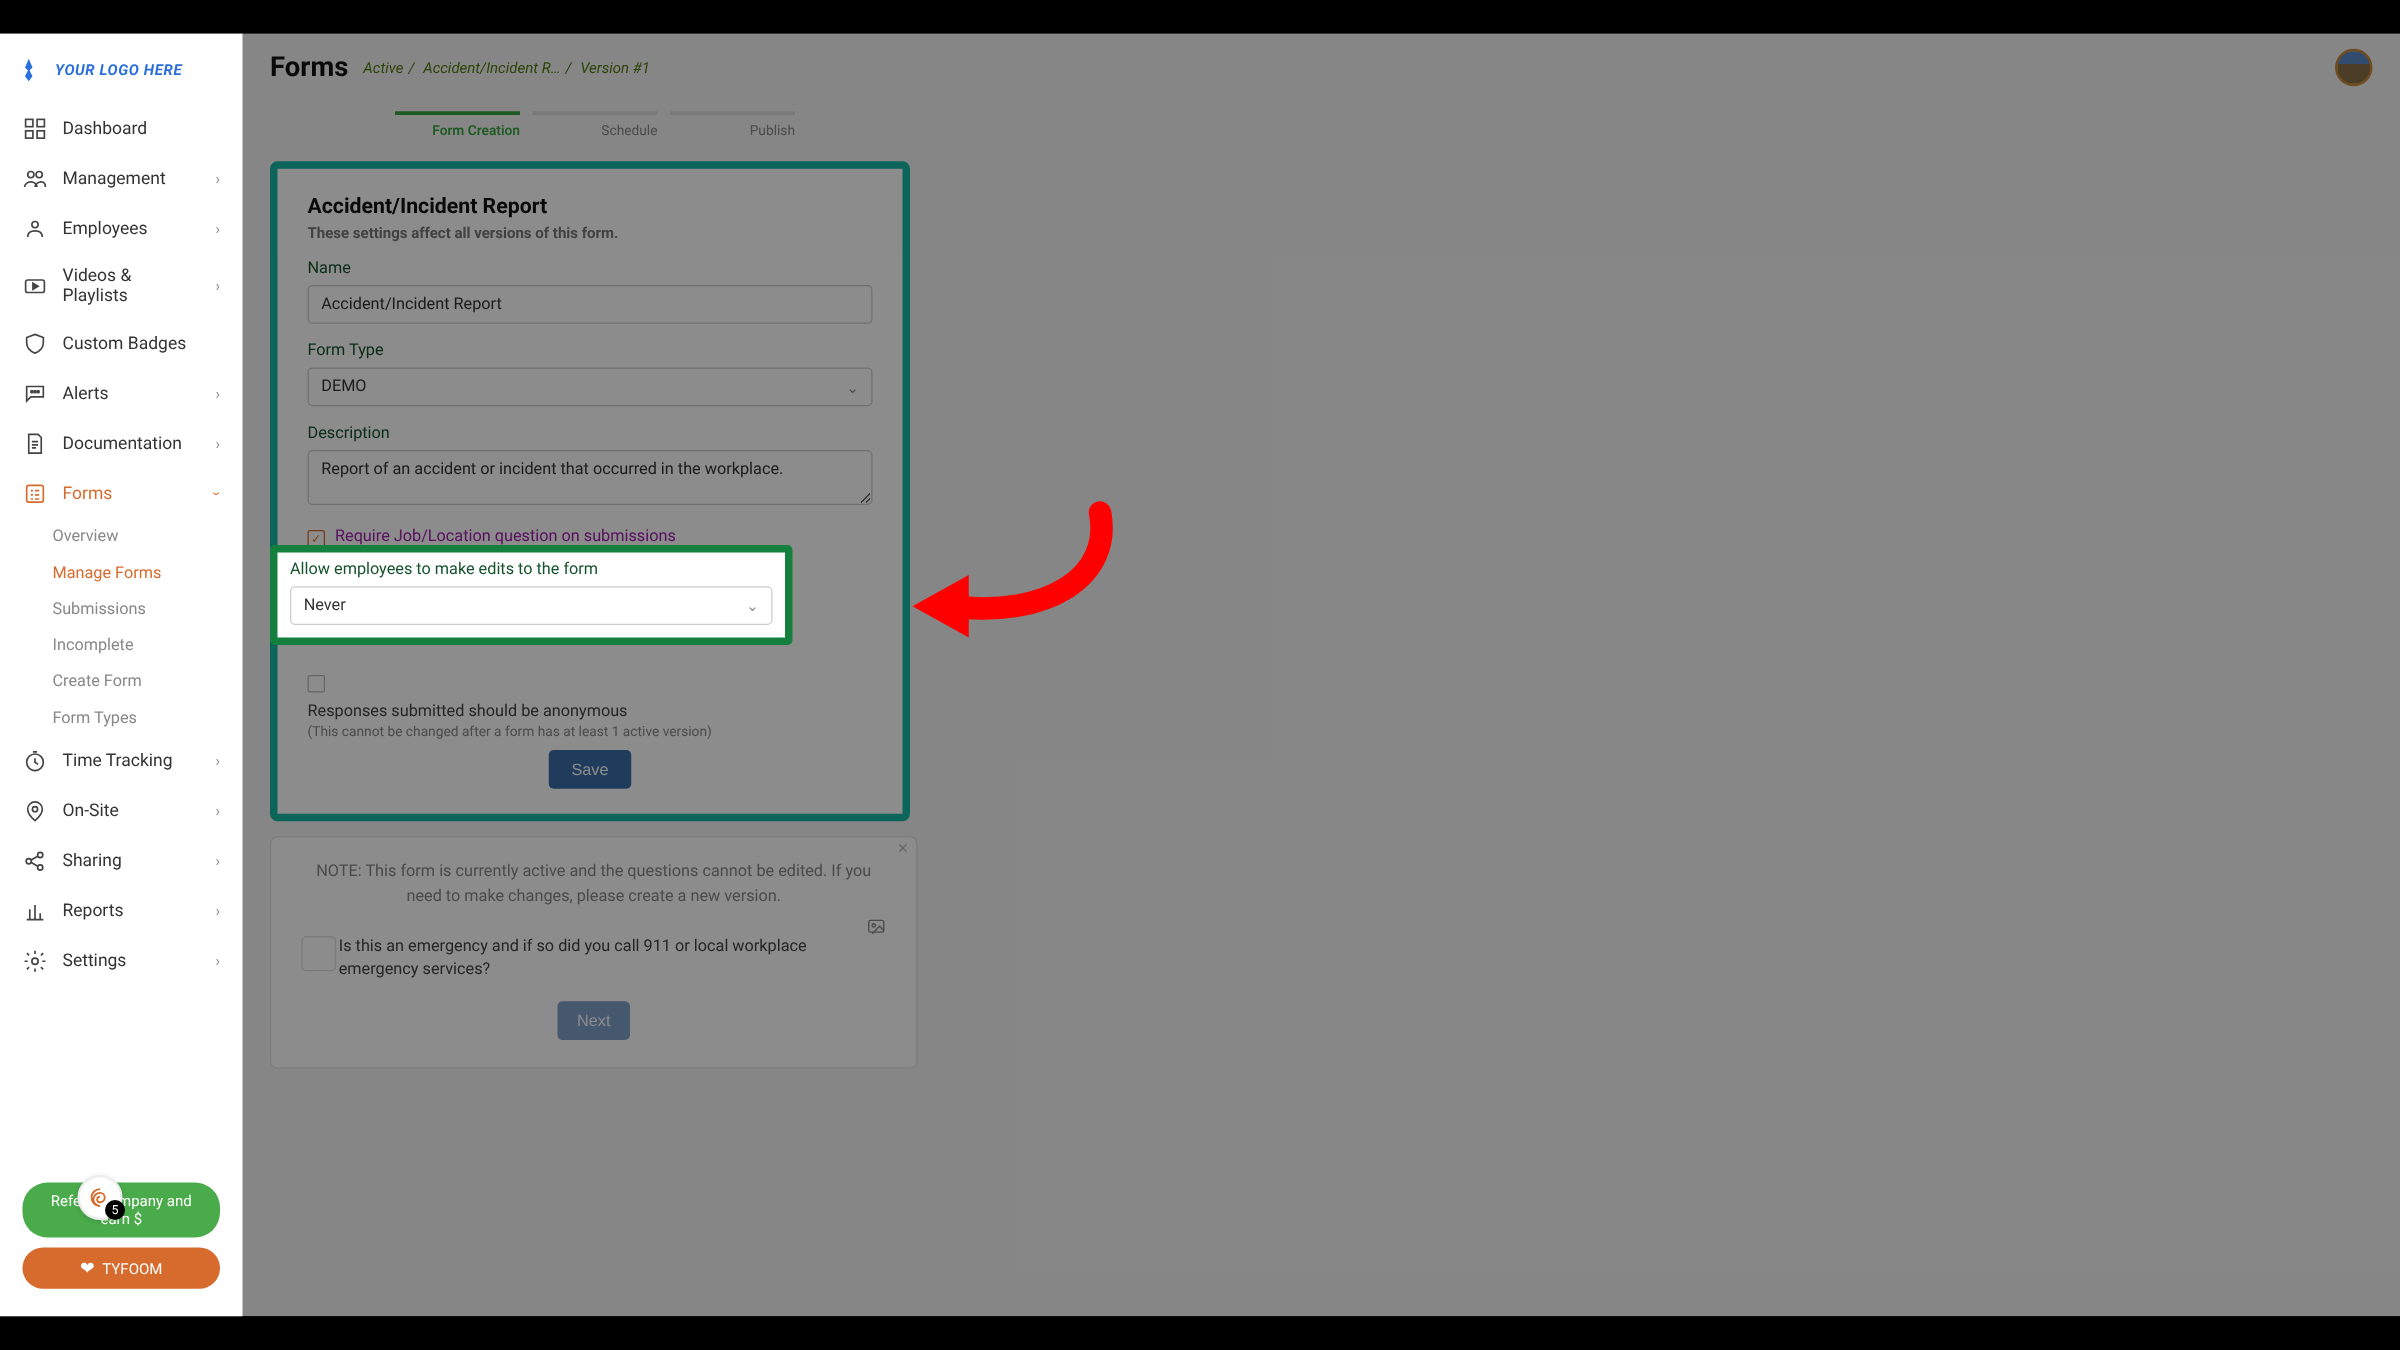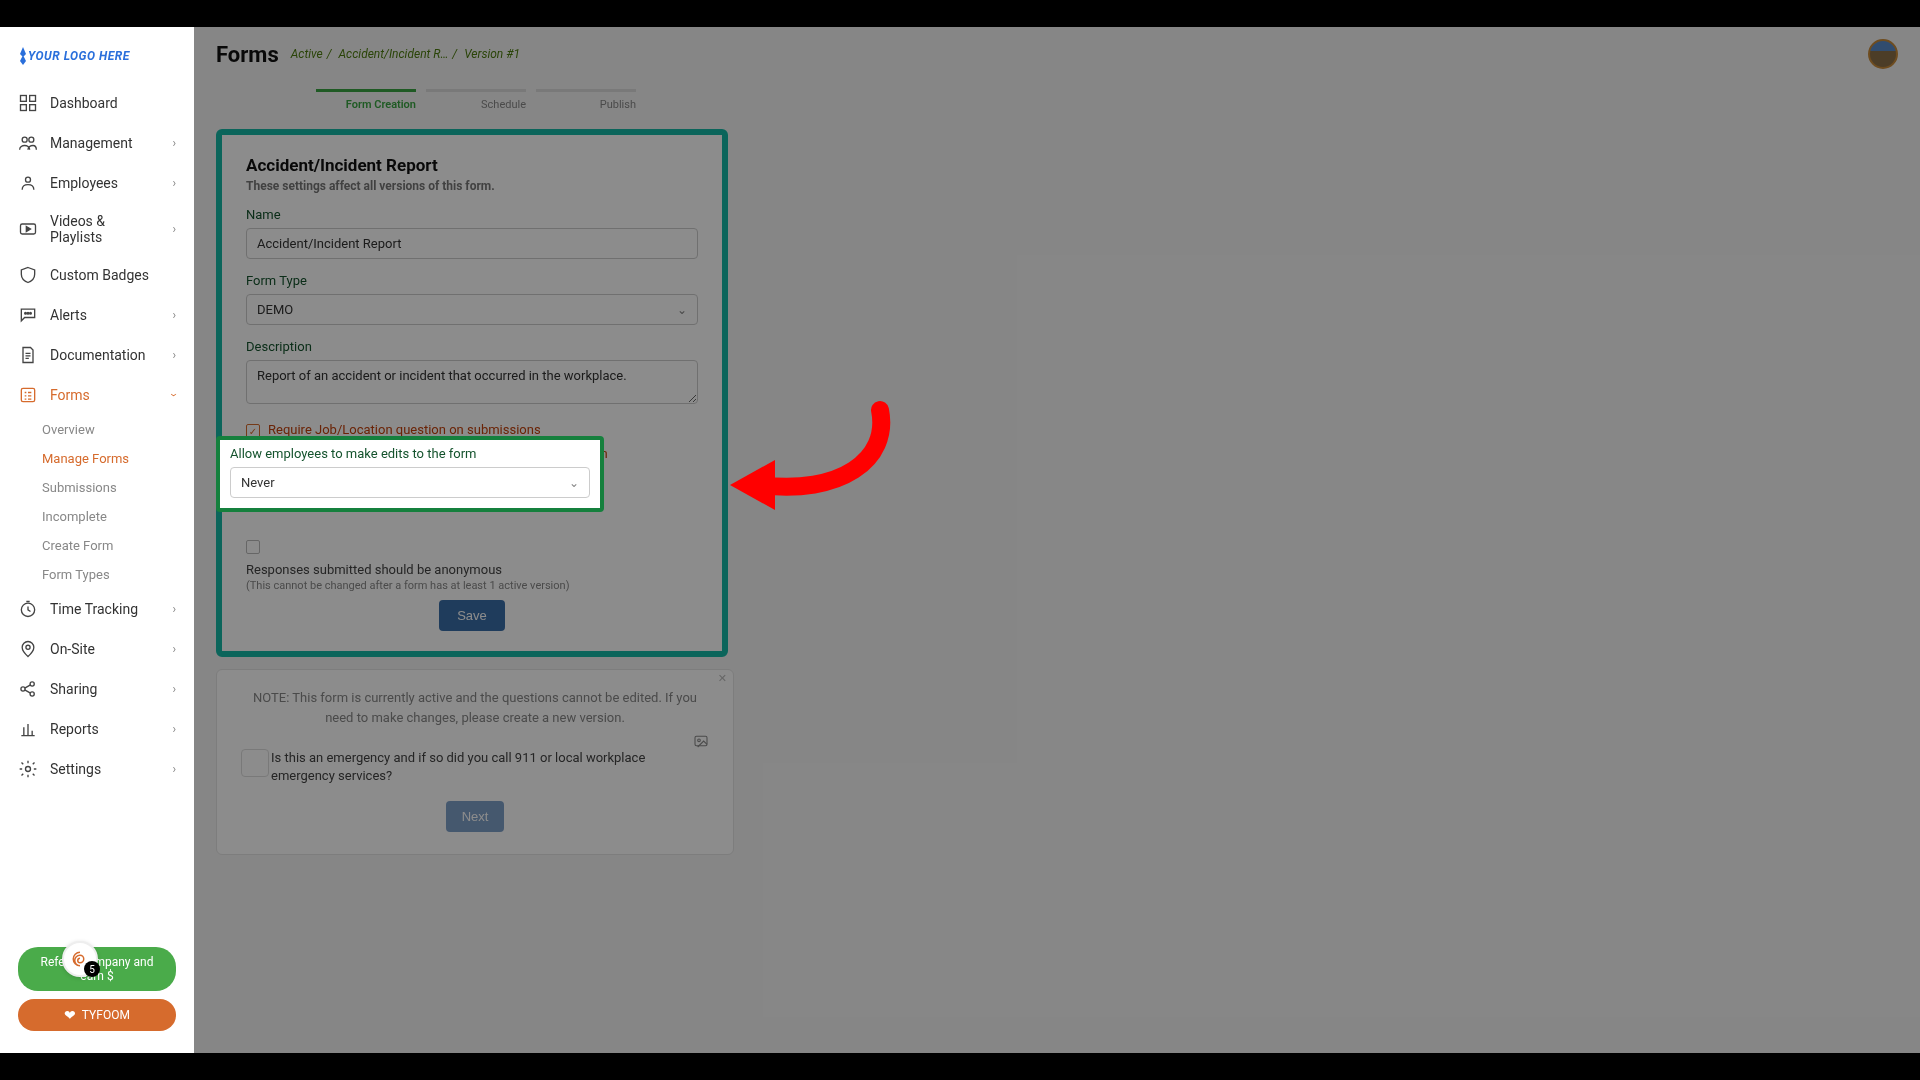--- a/index.html
+++ b/index.html
@@ -30,21 +30,21 @@
 }
 .logo {
   padding: 8px 18px 18px;
   font-size: 12px;
   font-weight: 700;
   font-style: italic;
   color: #2a6fdb;
   letter-spacing: 0.5px;
   display: flex;
   align-items: center;
-  gap: 0;
+  gap: 16px;
 }
 .logo-mark { width: 10px; height: 18px; }
 .nav-item {
   display: flex;
   align-items: center;
   padding: 10px 18px;
   font-size: 14px;
   color: #333;
   cursor: pointer;
   gap: 12px;
@@ -105,21 +105,21 @@
 .flabel { font-size:13px; color:#14532d; margin-bottom:6px; display:block; }
 .input, .select, .textarea {
   width:100%; border:1px solid #ccc; border-radius:4px;
   padding:7px 10px; font-size:13px; color:#333; background:#fff;
   font-family:inherit;
 }
 .select { display:flex; align-items:center; justify-content:space-between; cursor:pointer; }
 .select .chev-d { color:#888; font-size:12px; }
 .textarea { height:44px; resize:vertical; }
 .chk-row { display:flex; align-items:flex-start; gap:8px; font-size:13px; margin-bottom:8px; }
-.chk-row.orange { color:#c2410c; }
+.chk-row.orange { color:#a21caf; }
 .chk { width:14px; height:14px; border:1px solid #d66b2d; border-radius:2px; background:#fff; display:flex; align-items:center; justify-content:center; flex-shrink:0; margin-top:2px;}
 .chk.checked::after { content:"✓"; font-size:10px; color:#d66b2d; }
 .chk.gray { border-color:#bbb; }
 .helper { font-size:11px; color:#888; margin-top:2px; }
 .btn-save {
   background:#3a6ea8; color:#fff; border:none; border-radius:4px;
   padding:8px 18px; font-size:13px; cursor:pointer; display:block; margin:8px auto 0;
 }
 .note-card {
   width:518px; background:#fff; border:1px solid #e3e3e3; border-radius:6px;
@@ -139,23 +139,23 @@
 }
 
 .arrow {
   position:absolute; left:720px; top:400px; pointer-events:none;
 }
 .arrow svg { width:200px; height:140px; }
 
 .spotlight {
   position:absolute;
   left:216px; top:436px;
-  width:388px;
+  width:418px;
   background:#fff;
-  border:4px solid #15803d; border-radius:4px;
+  border:6px solid #15803d; border-radius:4px;
   padding:6px 10px 10px;
   z-index:5;
 }
 </style>
 </head>
 <body>
 
 <div class="letterbox-top"></div>
 <div class="app">
 

